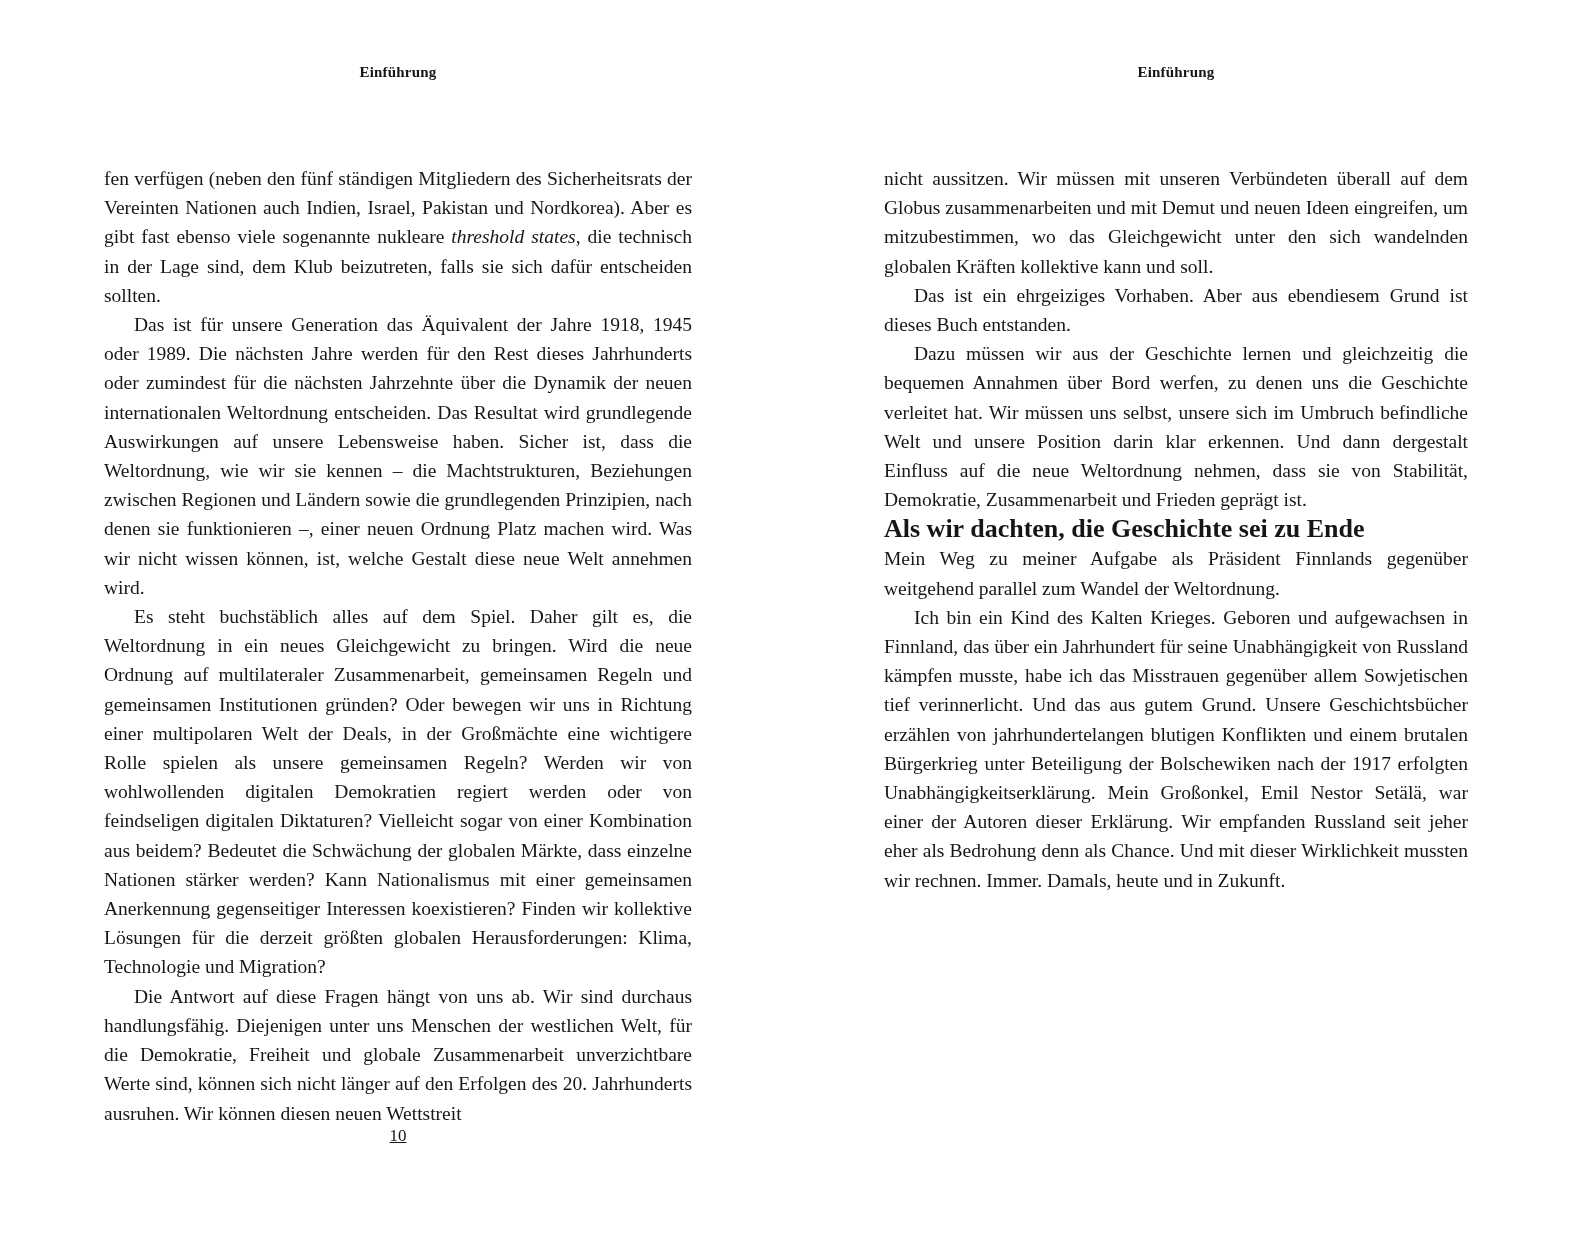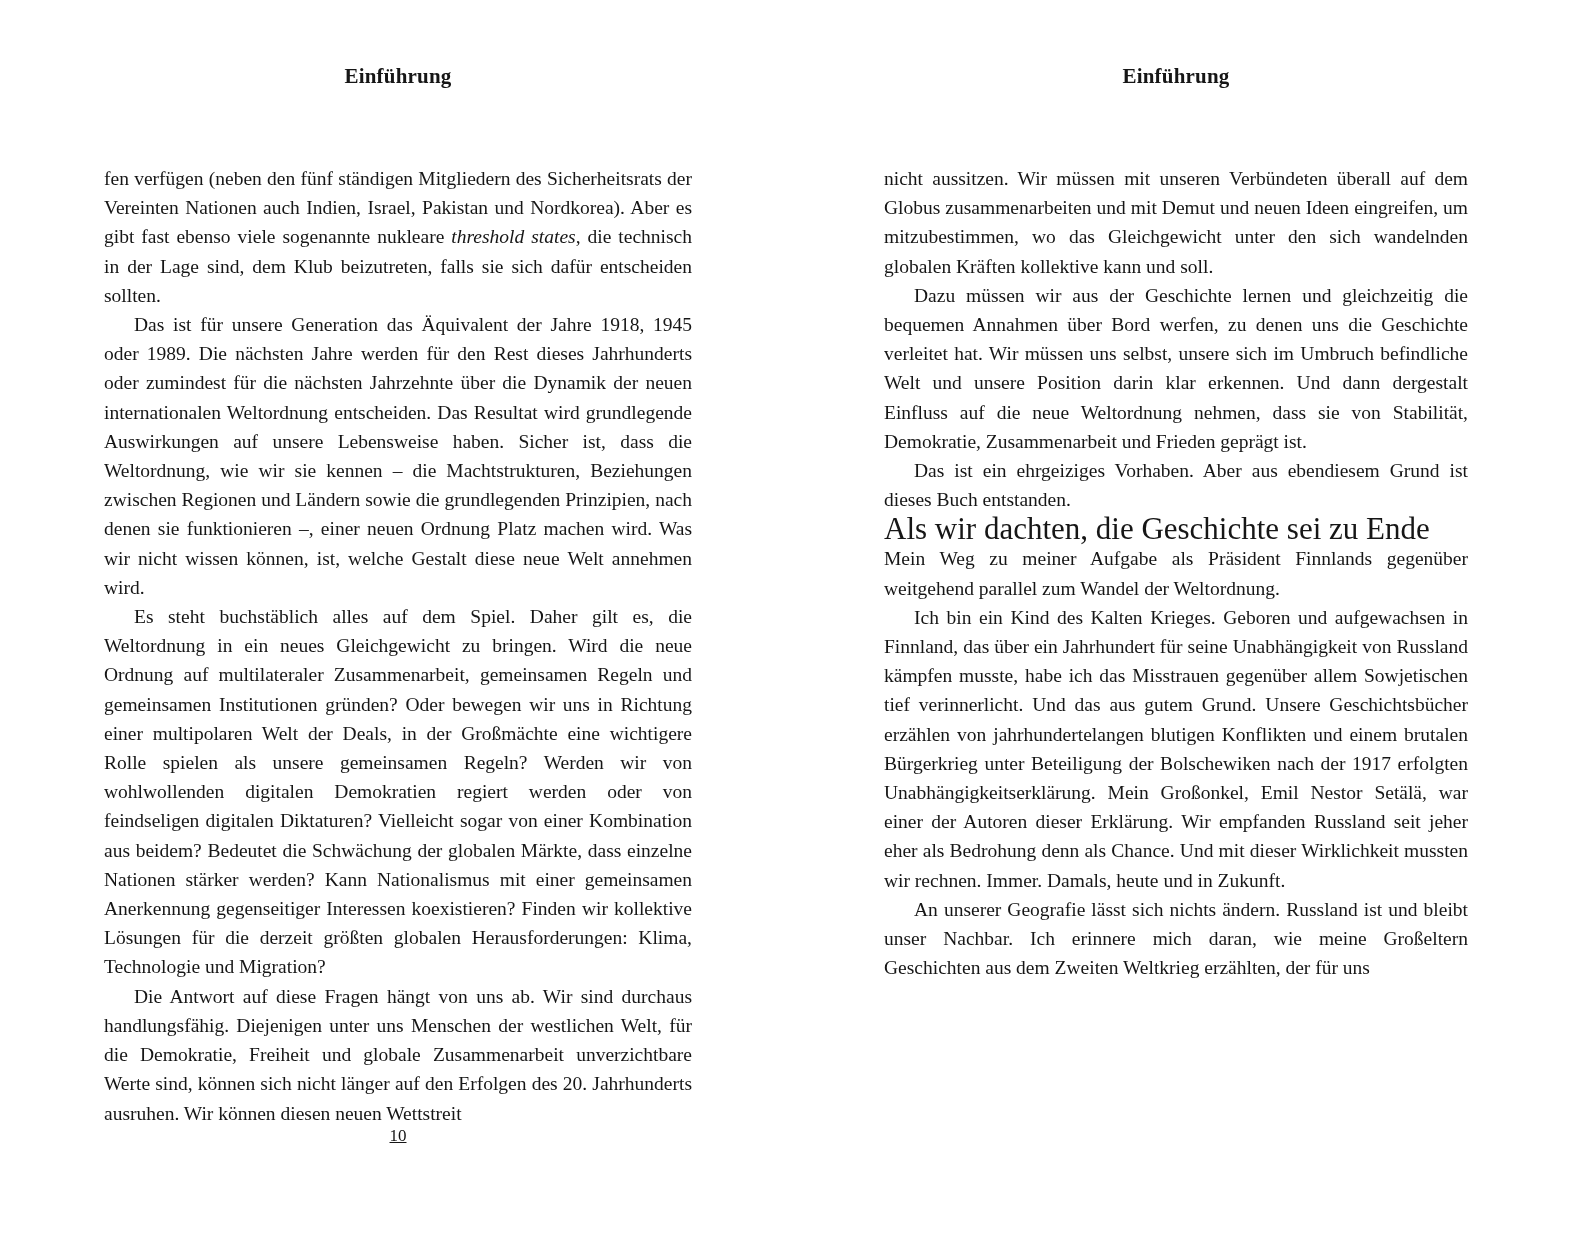--- a/index.html
+++ b/index.html
@@ -32,21 +32,21 @@
   .page--right {
     left: 884px;
     width: 584px;
   }
   .running-head {
     position: absolute;
     top: 64px;
     left: 0;
     right: 0;
     text-align: center;
-    font-size: 21px;
+    font-size: 15px;
     font-weight: bold;
     letter-spacing: 0.2px;
   }
   .body-text {
     position: absolute;
     top: 116px;
     left: 0;
     right: 0;
     font-size: 19.5px;
     line-height: 29.2px;
@@ -55,22 +55,22 @@
   }
   .body-text p {
     margin: 0;
     padding: 0;
     text-indent: 30px;
   }
   .body-text p.no-indent {
     text-indent: 0;
   }
   .section-heading {
-    font-size: 31px;
-    font-weight: normal;
+    font-size: 26px;
+    font-weight: bold;
     line-height: 30px;
     margin: 58px 0 36px 0;
     text-indent: 0 !important;
     text-align: left;
   }
   .italic-phrase {
     font-style: italic;
   }
   .page-number {
     position: absolute;
@@ -98,25 +98,24 @@
     </div>
 
     <div class="page-number">10</div>
   </div>
 
   <div class="page page--right">
     <div class="running-head">Einführung</div>
 
     <div class="body-text">
       <p class="no-indent">nicht aussitzen. Wir müssen mit unseren Verbündeten überall auf dem Globus zusammenarbeiten und mit Demut und neuen Ideen eingreifen, um mitzubestimmen, wo das Gleichgewicht unter den sich wandelnden globalen Kräften kollektive kann und soll.</p>
+      <p>Das ist ein ehrgeiziges Vorhaben. Aber aus ebendiesem Grund ist dieses Buch entstanden.</p>
       <p>Dazu müssen wir aus der Geschichte lernen und gleichzeitig die bequemen Annahmen über Bord werfen, zu denen uns die Geschichte verleitet hat. Wir müssen uns selbst, unsere sich im Umbruch befindliche Welt und unsere Position darin klar erkennen. Und dann dergestalt Einfluss auf die neue Weltordnung nehmen, dass sie von Stabilität, Demokratie, Zusammenarbeit und Frieden geprägt ist.</p>
-      <p>Das ist ein ehrgeiziges Vorhaben. Aber aus ebendiesem Grund ist dieses Buch entstanden.</p>
 
       <p class="section-heading no-indent">Als wir dachten, die Geschichte sei zu Ende</p>
 
       <p class="no-indent">Mein Weg zu meiner Aufgabe als Präsident Finnlands gegenüber weitgehend parallel zum Wandel der Weltordnung.</p>
       <p>Ich bin ein Kind des Kalten Krieges. Geboren und aufgewachsen in Finnland, das über ein Jahrhundert für seine Unabhängigkeit von Russland kämpfen musste, habe ich das Misstrauen gegenüber allem Sowjetischen tief verinnerlicht. Und das aus gutem Grund. Unsere Geschichtsbücher erzählen von jahrhundertelangen blutigen Konflikten und einem brutalen Bürgerkrieg unter Beteiligung der Bolschewiken nach der 1917 erfolgten Unabhängigkeitserklärung. Mein Großonkel, Emil Nestor Setälä, war einer der Autoren dieser Erklärung. Wir empfanden Russland seit jeher eher als Bedrohung denn als Chance. Und mit dieser Wirklichkeit mussten wir rechnen. Immer. Damals, heute und in Zukunft.</p>
-      <p>An unserer Geografie lässt sich nichts ändern. Russland ist und bleibt unser Nachbar. Ich erinnere mich daran, wie meine Großeltern Geschichten aus dem Zweiten Weltkrieg erzählten, der für uns</p>
     </div>
 
   </div>
 
 </div>
 
 </body></html>

